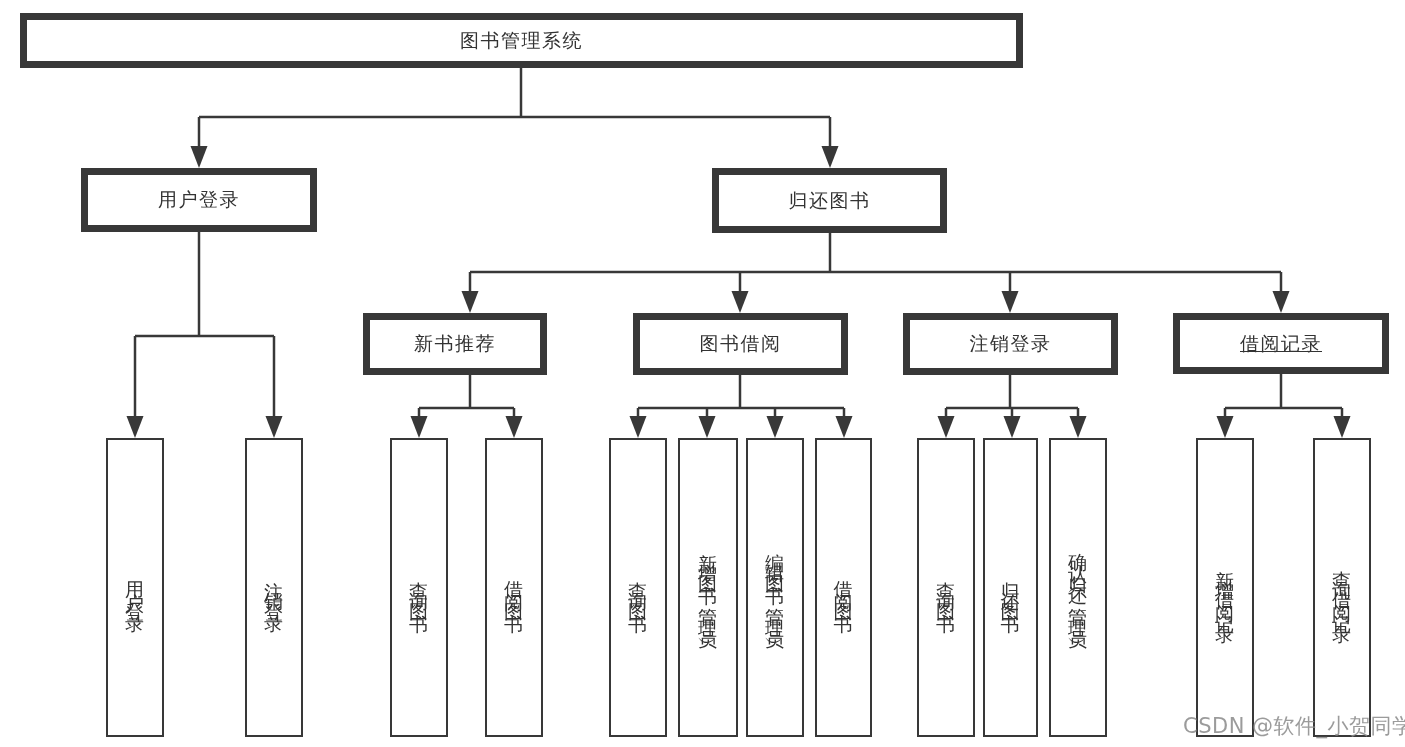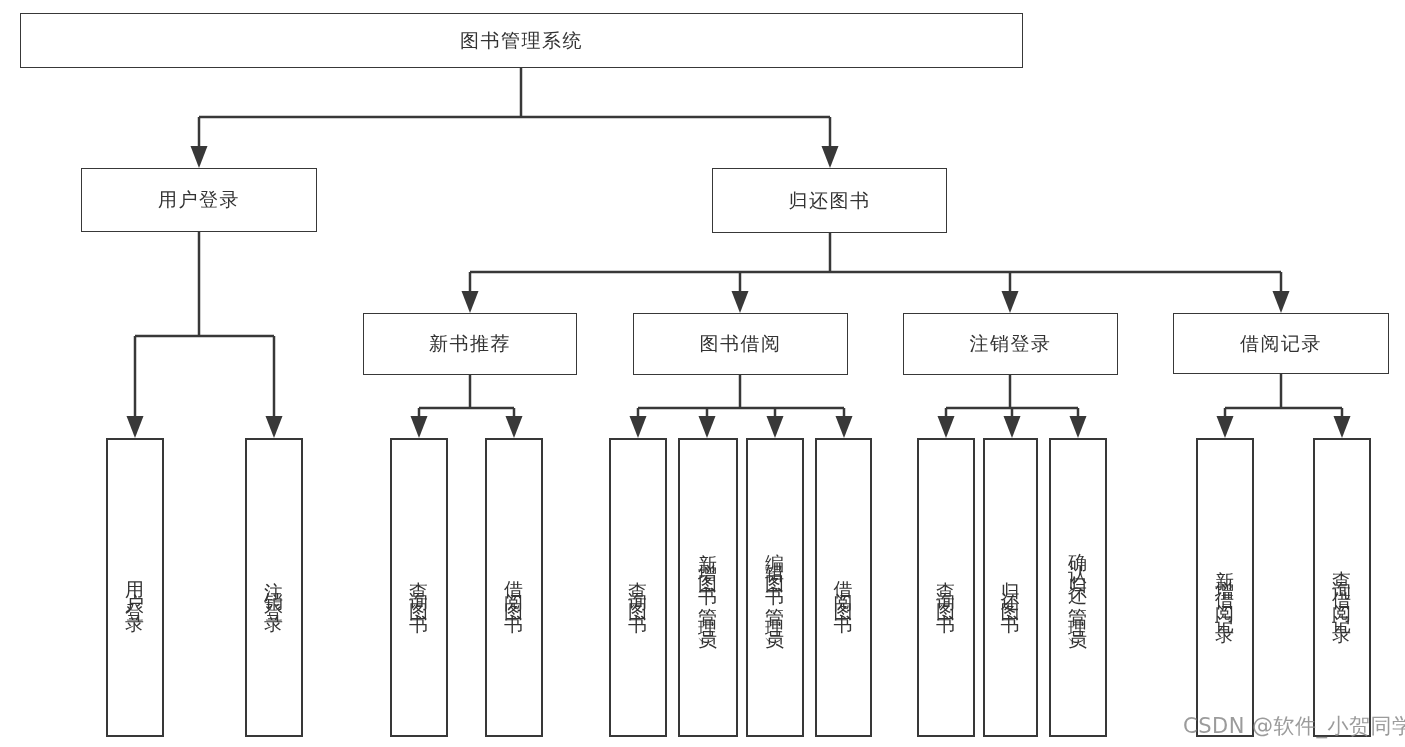--- a/index.html
+++ b/index.html
@@ -3,21 +3,21 @@
 <meta charset="utf-8">
 <style>
   html,body{margin:0;padding:0;background:#ffffff;}
   .canvas{
     position:relative;width:1405px;height:747px;background:#ffffff;
     font-family:"DejaVu Sans","Liberation Sans",sans-serif;overflow:hidden;
   }
   svg.connectors{position:absolute;left:0;top:0;z-index:1;}
   .node{
     position:absolute;box-sizing:border-box;background:#ffffff;
-    border:1px solid #ec4899;display:flex;align-items:center;justify-content:center;
+    border:7px solid #ec4899;display:flex;align-items:center;justify-content:center;
     z-index:2;color:#333333;
   }
   .node .lbl{font-size:19px;letter-spacing:1.5px;white-space:nowrap;}
   .node.vtext{border-width:2.5px;}
   .node.vtext .lbl{
     writing-mode:vertical-rl;letter-spacing:11px;line-height:1;
     white-space:normal;text-align:center;
   }
   .watermark{
     position:absolute;left:1183px;top:712px;z-index:3;
@@ -85,31 +85,31 @@
   <div id="nodes">
       <div class="node" style="left: 20px; top: 13px; width: 1003px; height: 55px; border-color: rgb(56, 56, 56);">
         <span class="lbl" style="color: rgb(51, 51, 51);">图书管理系统</span>
       </div>
       <div class="node" style="left: 81px; top: 168px; width: 236px; height: 64px; border-color: rgb(56, 56, 56);">
         <span class="lbl" style="color: rgb(51, 51, 51);">用户登录</span>
       </div>
       <div class="node" style="left: 712px; top: 168px; width: 235px; height: 65px; border-color: rgb(56, 56, 56);">
         <span class="lbl" style="color: rgb(51, 51, 51);">归还图书</span>
       </div>
-      <div class="node" style="left: 363px; top: 313px; width: 214px; height: 62px; border-color: rgb(56, 56, 56);">
+      <div class="node" style="left: 363px; top: 313px; width: 184px; height: 62px; border-color: rgb(56, 56, 56);">
         <span class="lbl" style="color: rgb(51, 51, 51);">新书推荐</span>
       </div>
       <div class="node" style="left: 633px; top: 313px; width: 215px; height: 62px; border-color: rgb(56, 56, 56);">
         <span class="lbl" style="color: rgb(51, 51, 51);">图书借阅</span>
       </div>
       <div class="node" style="left: 903px; top: 313px; width: 215px; height: 62px; border-color: rgb(56, 56, 56);">
         <span class="lbl" style="color: rgb(51, 51, 51);">注销登录</span>
       </div>
       <div class="node" style="left: 1173px; top: 313px; width: 216px; height: 61px; border-color: rgb(56, 56, 56);">
-        <span class="lbl" style="color: rgb(51, 51, 51);">借阅记录</span>
+        <span class="lbl" style="color: rgb(51, 51, 51); text-decoration: underline;">借阅记录</span>
       </div>
       <div class="node vtext" style="left: 106px; top: 438px; width: 58px; height: 299px; border-color: rgb(56, 56, 56);">
         <span class="lbl" style="color: rgb(51, 51, 51);">用户登录</span>
       </div>
       <div class="node vtext" style="left: 245px; top: 438px; width: 58px; height: 299px; border-color: rgb(56, 56, 56);">
         <span class="lbl" style="color: rgb(51, 51, 51);">注销登录</span>
       </div>
       <div class="node vtext" style="left: 390px; top: 438px; width: 58px; height: 299px; border-color: rgb(56, 56, 56);">
         <span class="lbl" style="color: rgb(51, 51, 51);">查询图书</span>
       </div>

